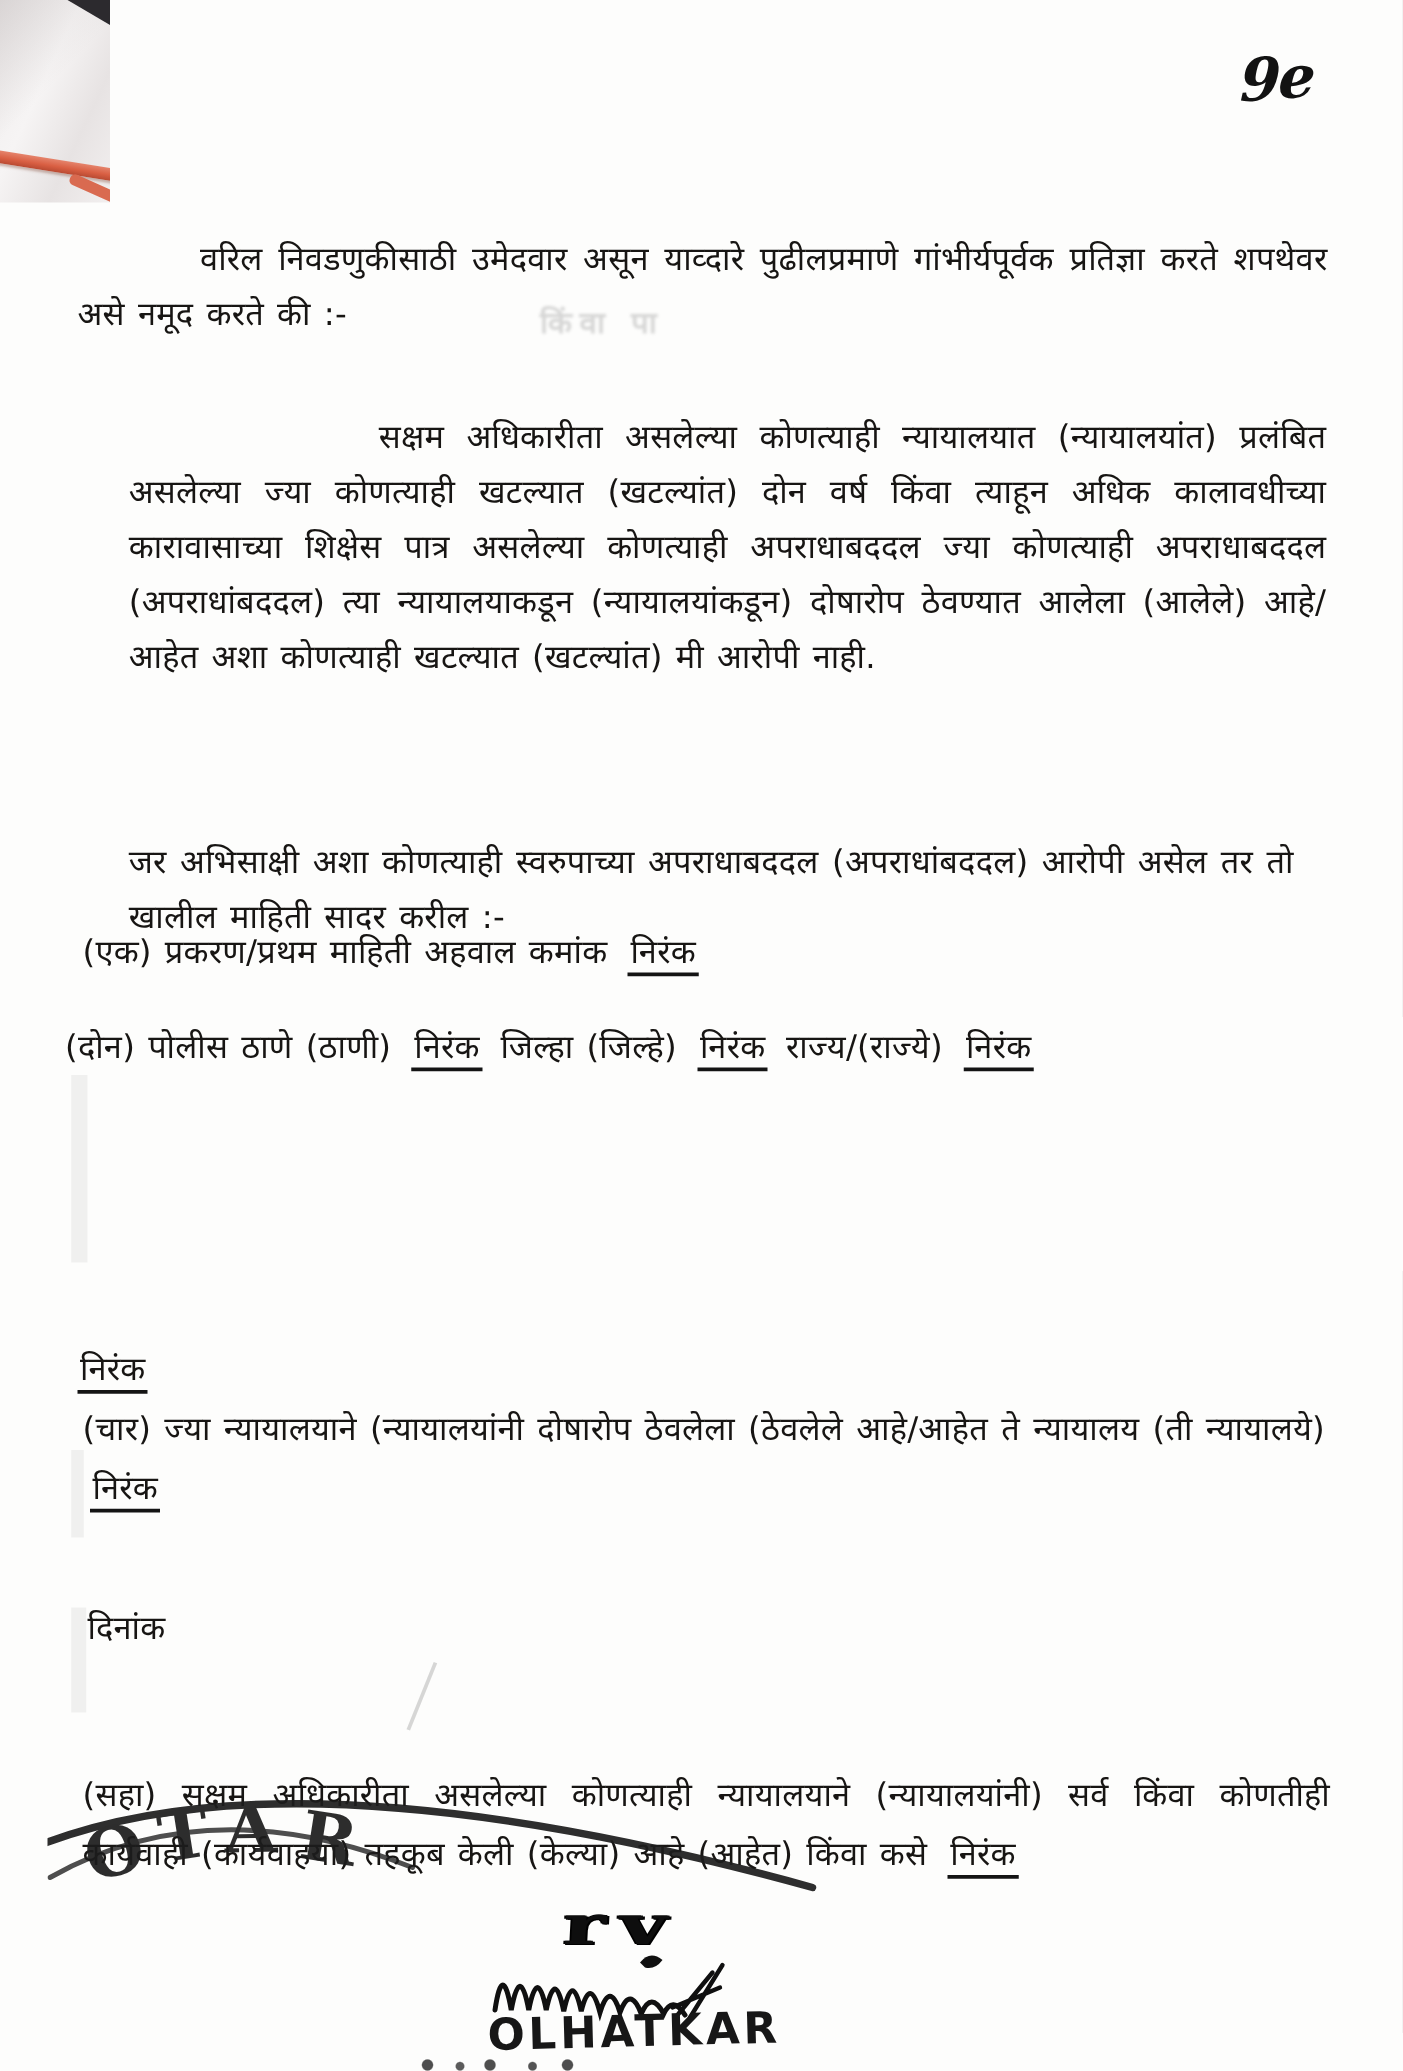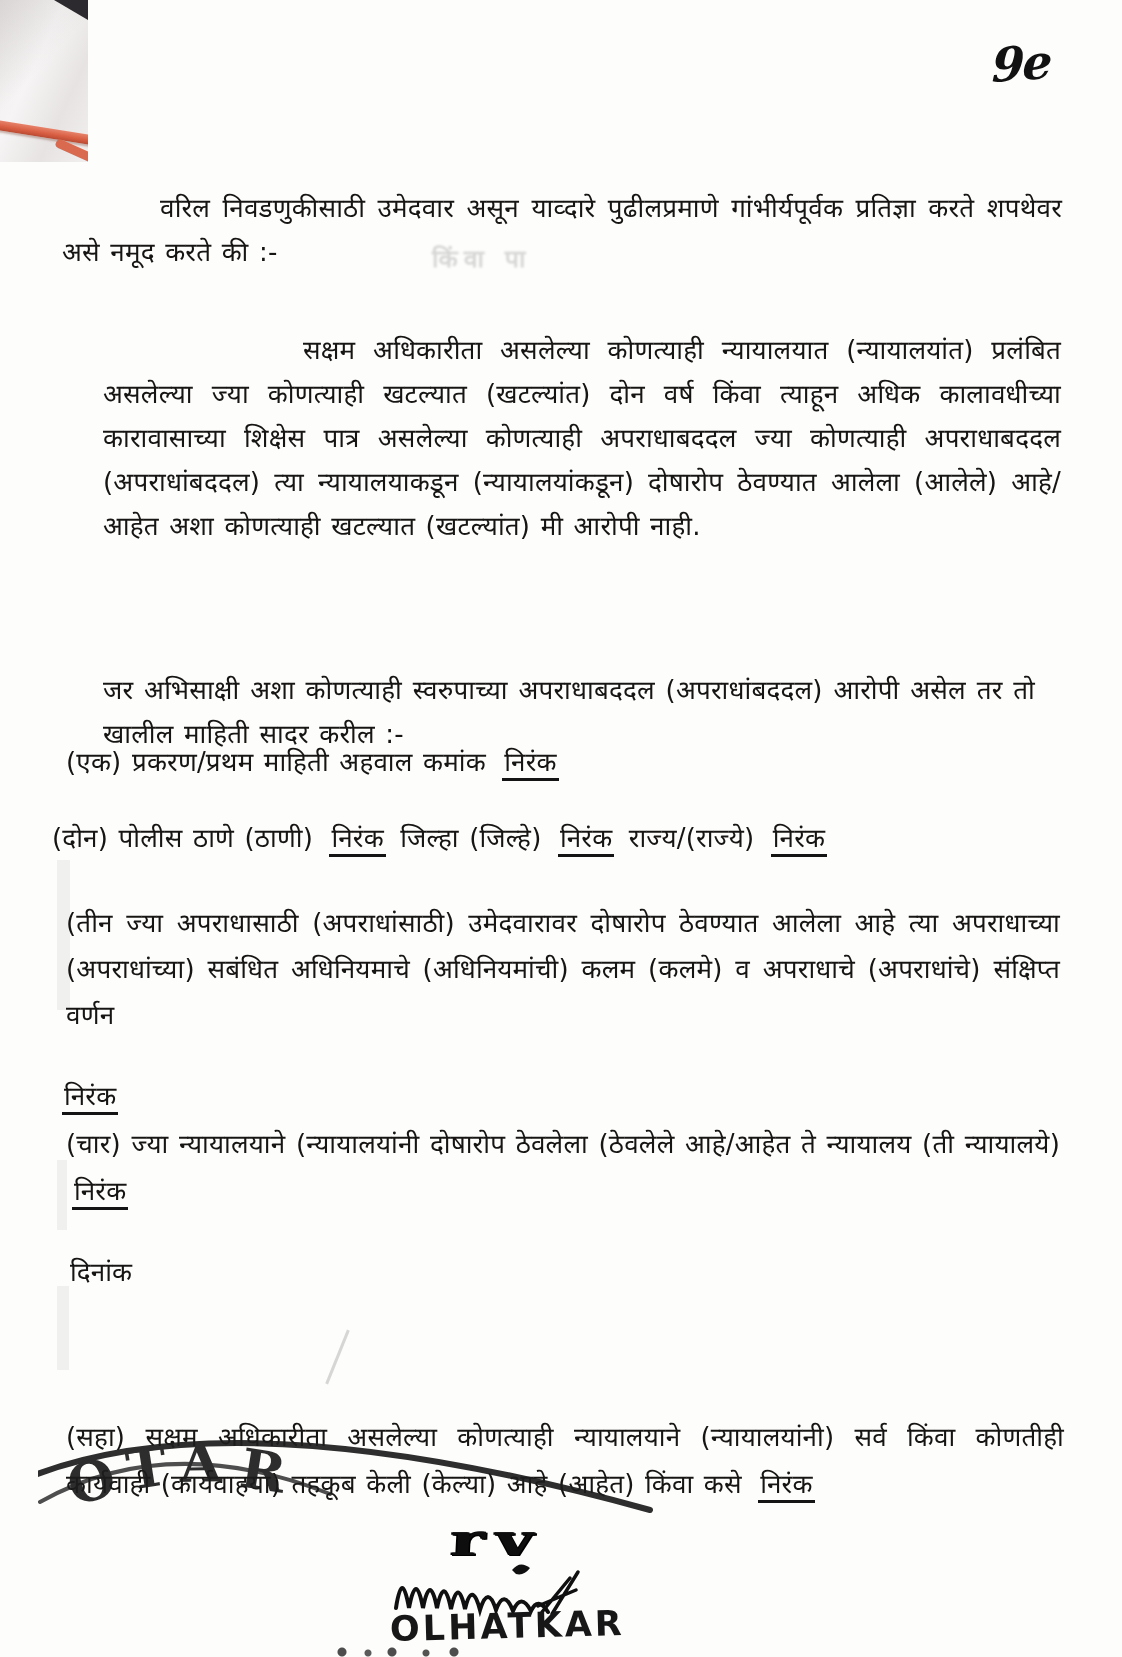--- a/index.html
+++ b/index.html
@@ -137,32 +137,31 @@
 
   <div class="tblock oneline" style="left:52px;top:816px;">
     <span>(दोन) पोलीस ठाणे (ठाणी)</span>
     <span class="u">निरंक</span>
     <span> जिल्हा (जिल्हे)</span>
     <span class="u">निरंक</span>
     <span> राज्य/(राज्ये)</span>
     <span class="u">निरंक</span>
   </div>
 
-  <div class="tblock" style="left:66px;top:900px;width:994px;line-height:46px;">(तीन ज्या अपराधासाठी (अपराधांसाठी) उमेदवारावर दोषारोप ठेवण्यात आलेला आहे त्या अपराधाच्या (अपराधांच्या) सबंधित अधिनियमाचे (अधिनियमांची) कलम (कलमे) व अपराधाचे (अपराधांचे) संक्षिप्त वर्णन</div>
 
   <div class="tblock oneline" style="left:62px;top:1074px;">
     <span class="u" style="margin-left:0;">निरंक</span>
   </div>
 
   <div class="tblock" style="left:66px;top:1121px;width:994px;line-height:47px;">
     <span>(चार) ज्या न्यायालयाने (न्यायालयांनी  दोषारोप ठेवलेला (ठेवलेले  आहे/आहेत ते न्यायालय (ती न्यायालये)</span>
     <span class="u">निरंक</span>
   </div>
 
-  <div class="tblock oneline" style="left:70px;top:1250px;">दिनांक</div>
+  <div class="tblock oneline" style="left:70px;top:1281px;">दिनांक</div>
 
   <div class="tblock" style="left:66px;top:1414px;width:998px;line-height:47px;">
     <span>(सहा) सक्षम अधिकारीता असलेल्या कोणत्याही न्यायालयाने (न्यायालयांनी) सर्व किंवा कोणतीही कार्यवाही (कार्यवाहया) तहकूब केली (केल्या) आहे  (आहेत) किंवा कसे</span>
     <span class="u">निरंक</span>
   </div>
 
   <div class="smudge s1"></div>
   <div class="smudge s2"></div>
   <div class="smudge s3"></div>
   <div class="smudge s4"></div>

